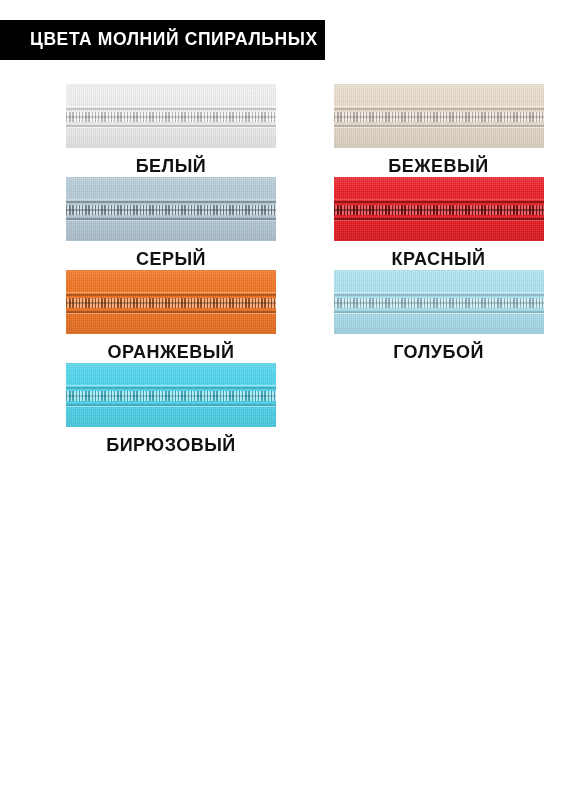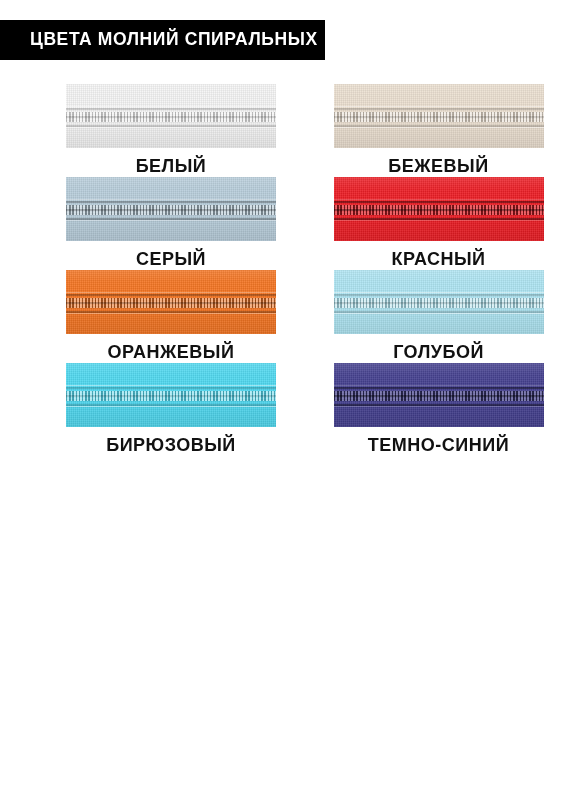--- a/index.html
+++ b/index.html
@@ -276,30 +276,13 @@
           <div class="zip-line bottom" style="background: rgba(0, 0, 0, 0.16);"></div>
           <div class="zip-line hl-bot" style="background: rgba(255, 255, 255, 0.45);"></div>
           <div class="zip-coil">
             <div class="coil-teeth" style="background-image: repeating-linear-gradient(90deg, rgba(0, 0, 0, 0.22) 0px, rgba(0, 0, 0, 0.22) 1.4px, rgba(255, 255, 255, 0.55) 1.4px, rgba(255, 255, 255, 0.55) 3.2px);"></div>
             <div class="coil-center" style="background: rgba(0, 0, 0, 0.137);"></div>
           </div>
         </div>
         <div class="swatch-label">Бирюзовый</div>
       </div>
     </div>
-    <div class="swatch-cell col-right">
-      <div class="swatch-inner">
-        <div class="zipper" style="background: rgb(68, 63, 143);">
-          <div class="zip-tape"></div>
-          <div class="zip-sheen"></div>
-          <div class="zip-line hl-top" style="background: rgba(255, 255, 255, 0.2);"></div>
-          <div class="zip-line top" style="background: rgba(0, 0, 0, 0.4);"></div>
-          <div class="zip-line bottom" style="background: rgba(0, 0, 0, 0.4);"></div>
-          <div class="zip-line hl-bot" style="background: rgba(255, 255, 255, 0.2);"></div>
-          <div class="zip-coil">
-            <div class="coil-teeth" style="background-image: repeating-linear-gradient(90deg, rgba(0, 0, 0, 0.5) 0px, rgba(0, 0, 0, 0.5) 1.4px, rgba(255, 255, 255, 0.26) 1.4px, rgba(255, 255, 255, 0.26) 3.2px);"></div>
-            <div class="coil-center" style="background: rgba(0, 0, 0, 0.34);"></div>
-          </div>
-        </div>
-        <div class="swatch-label">Темно-синий</div>
-      </div>
-    </div>
   </div>
 
 </body></html>

